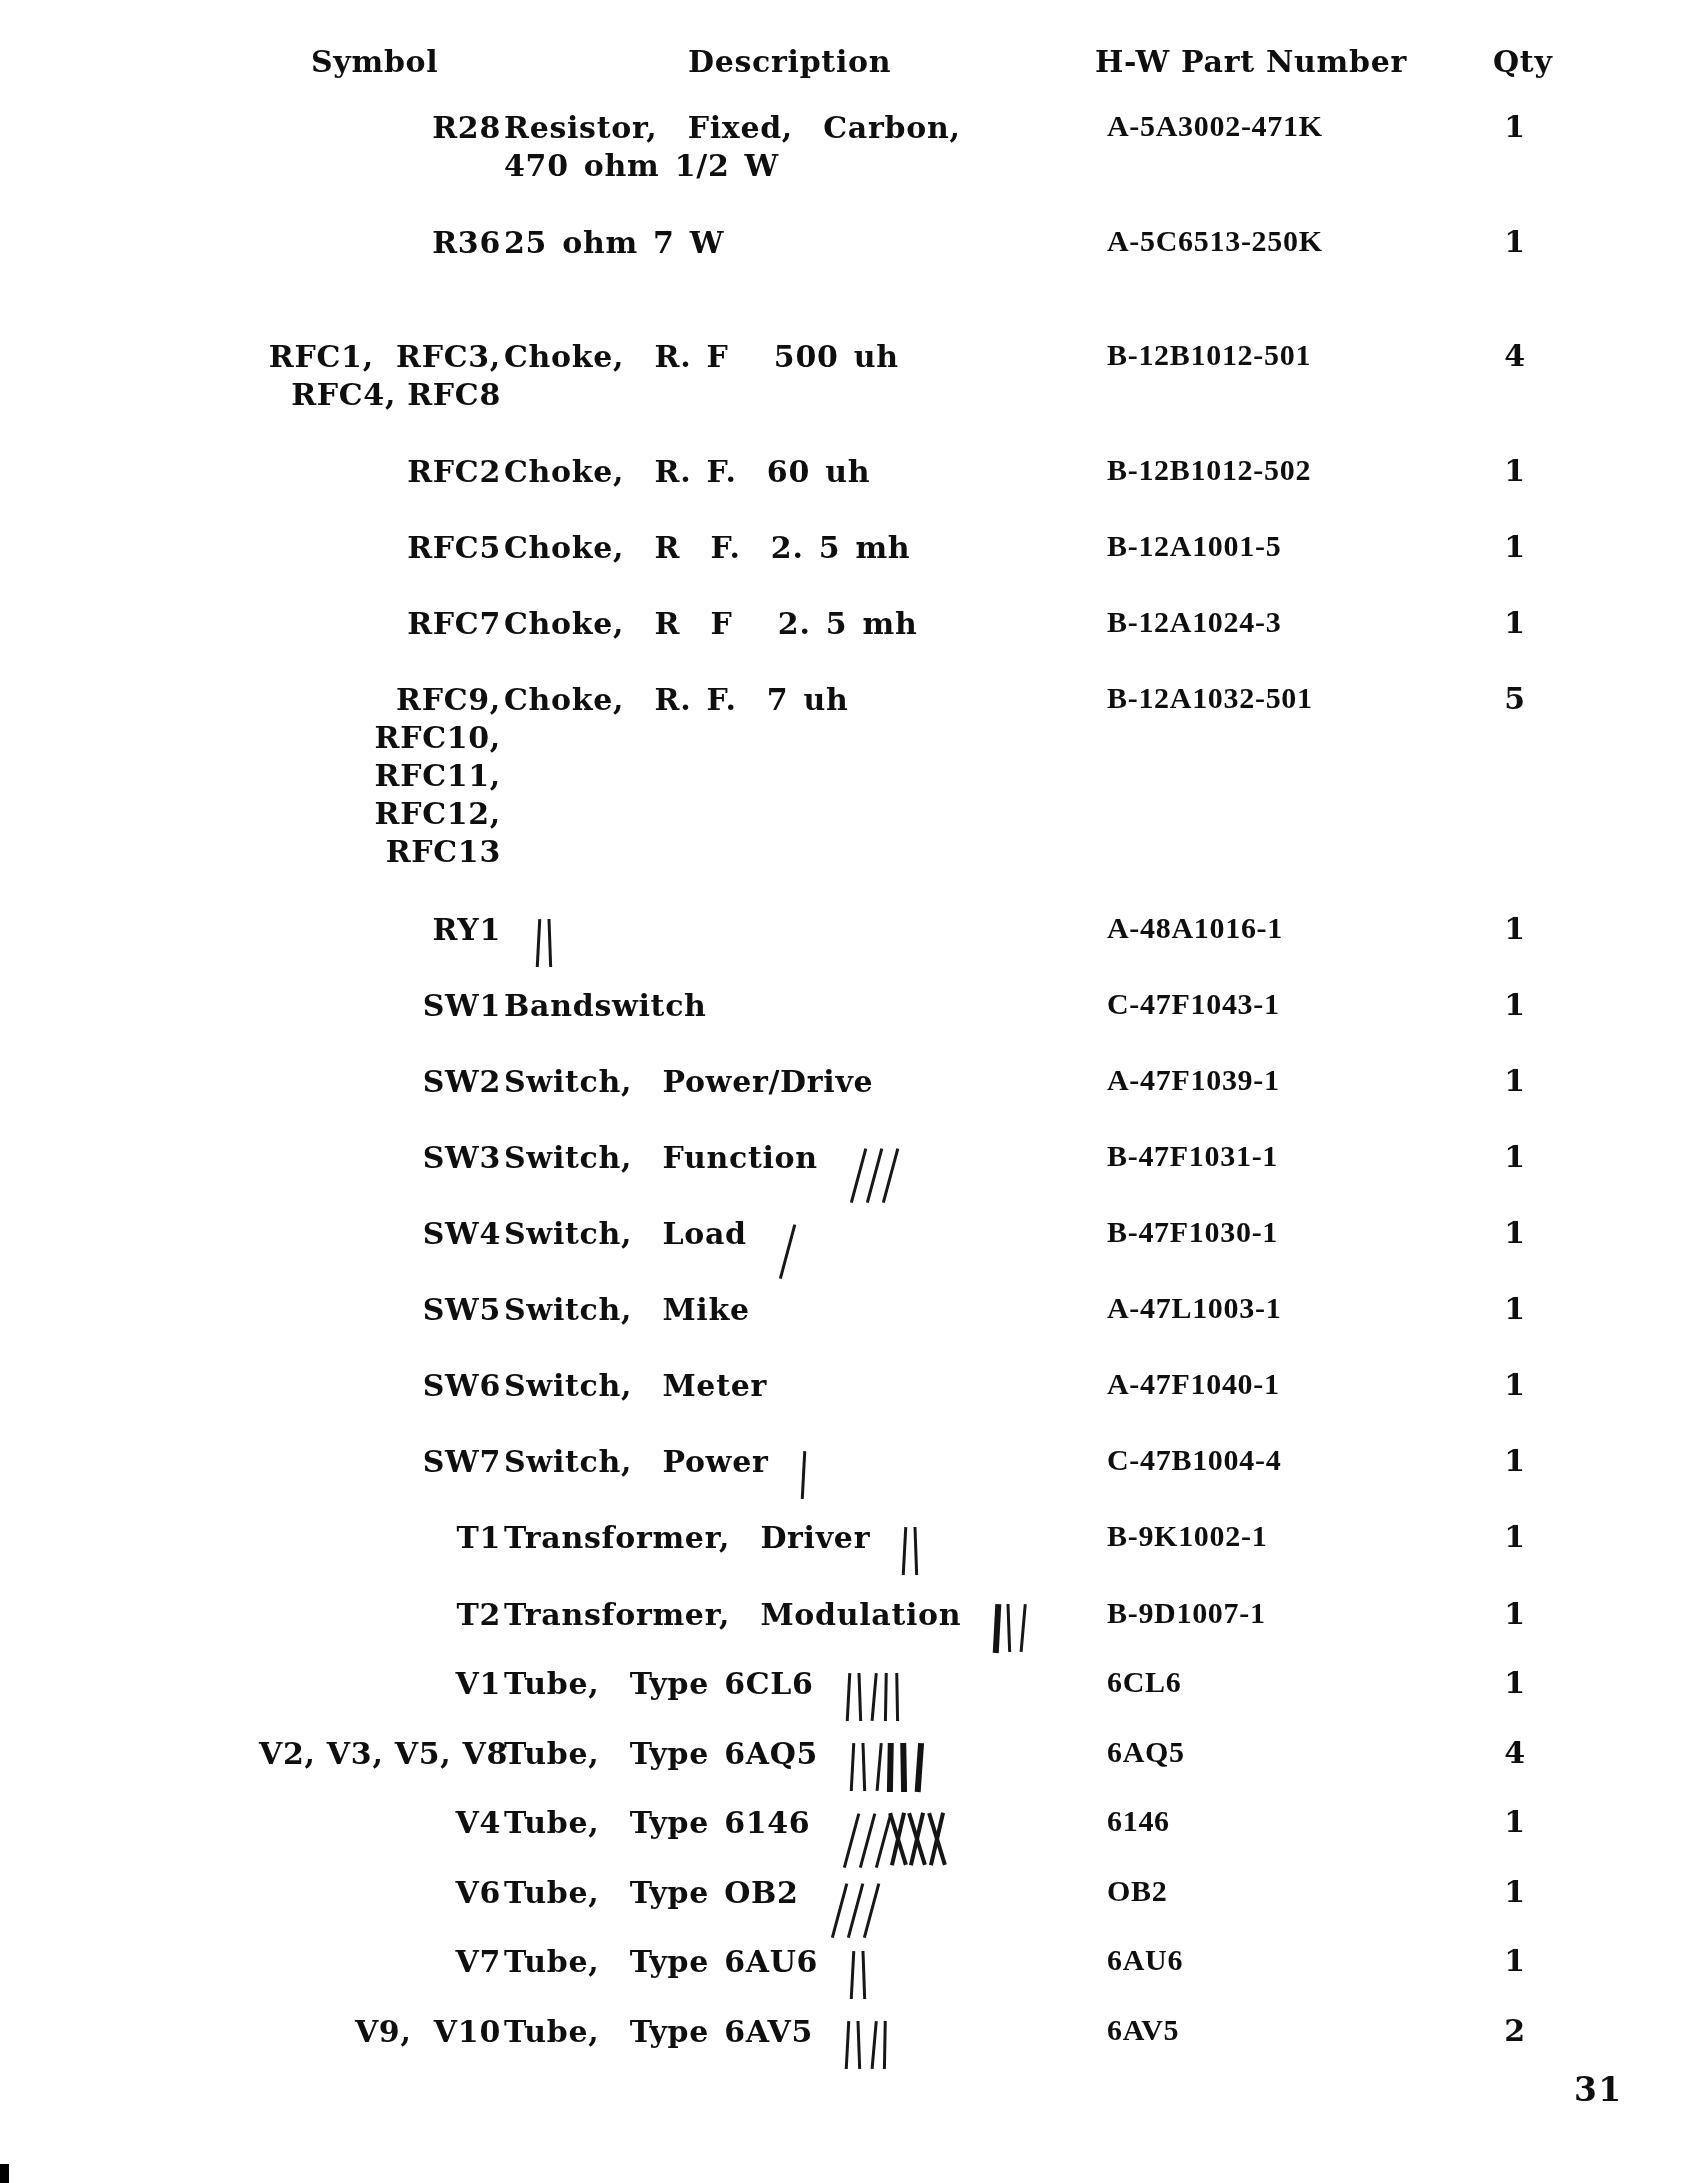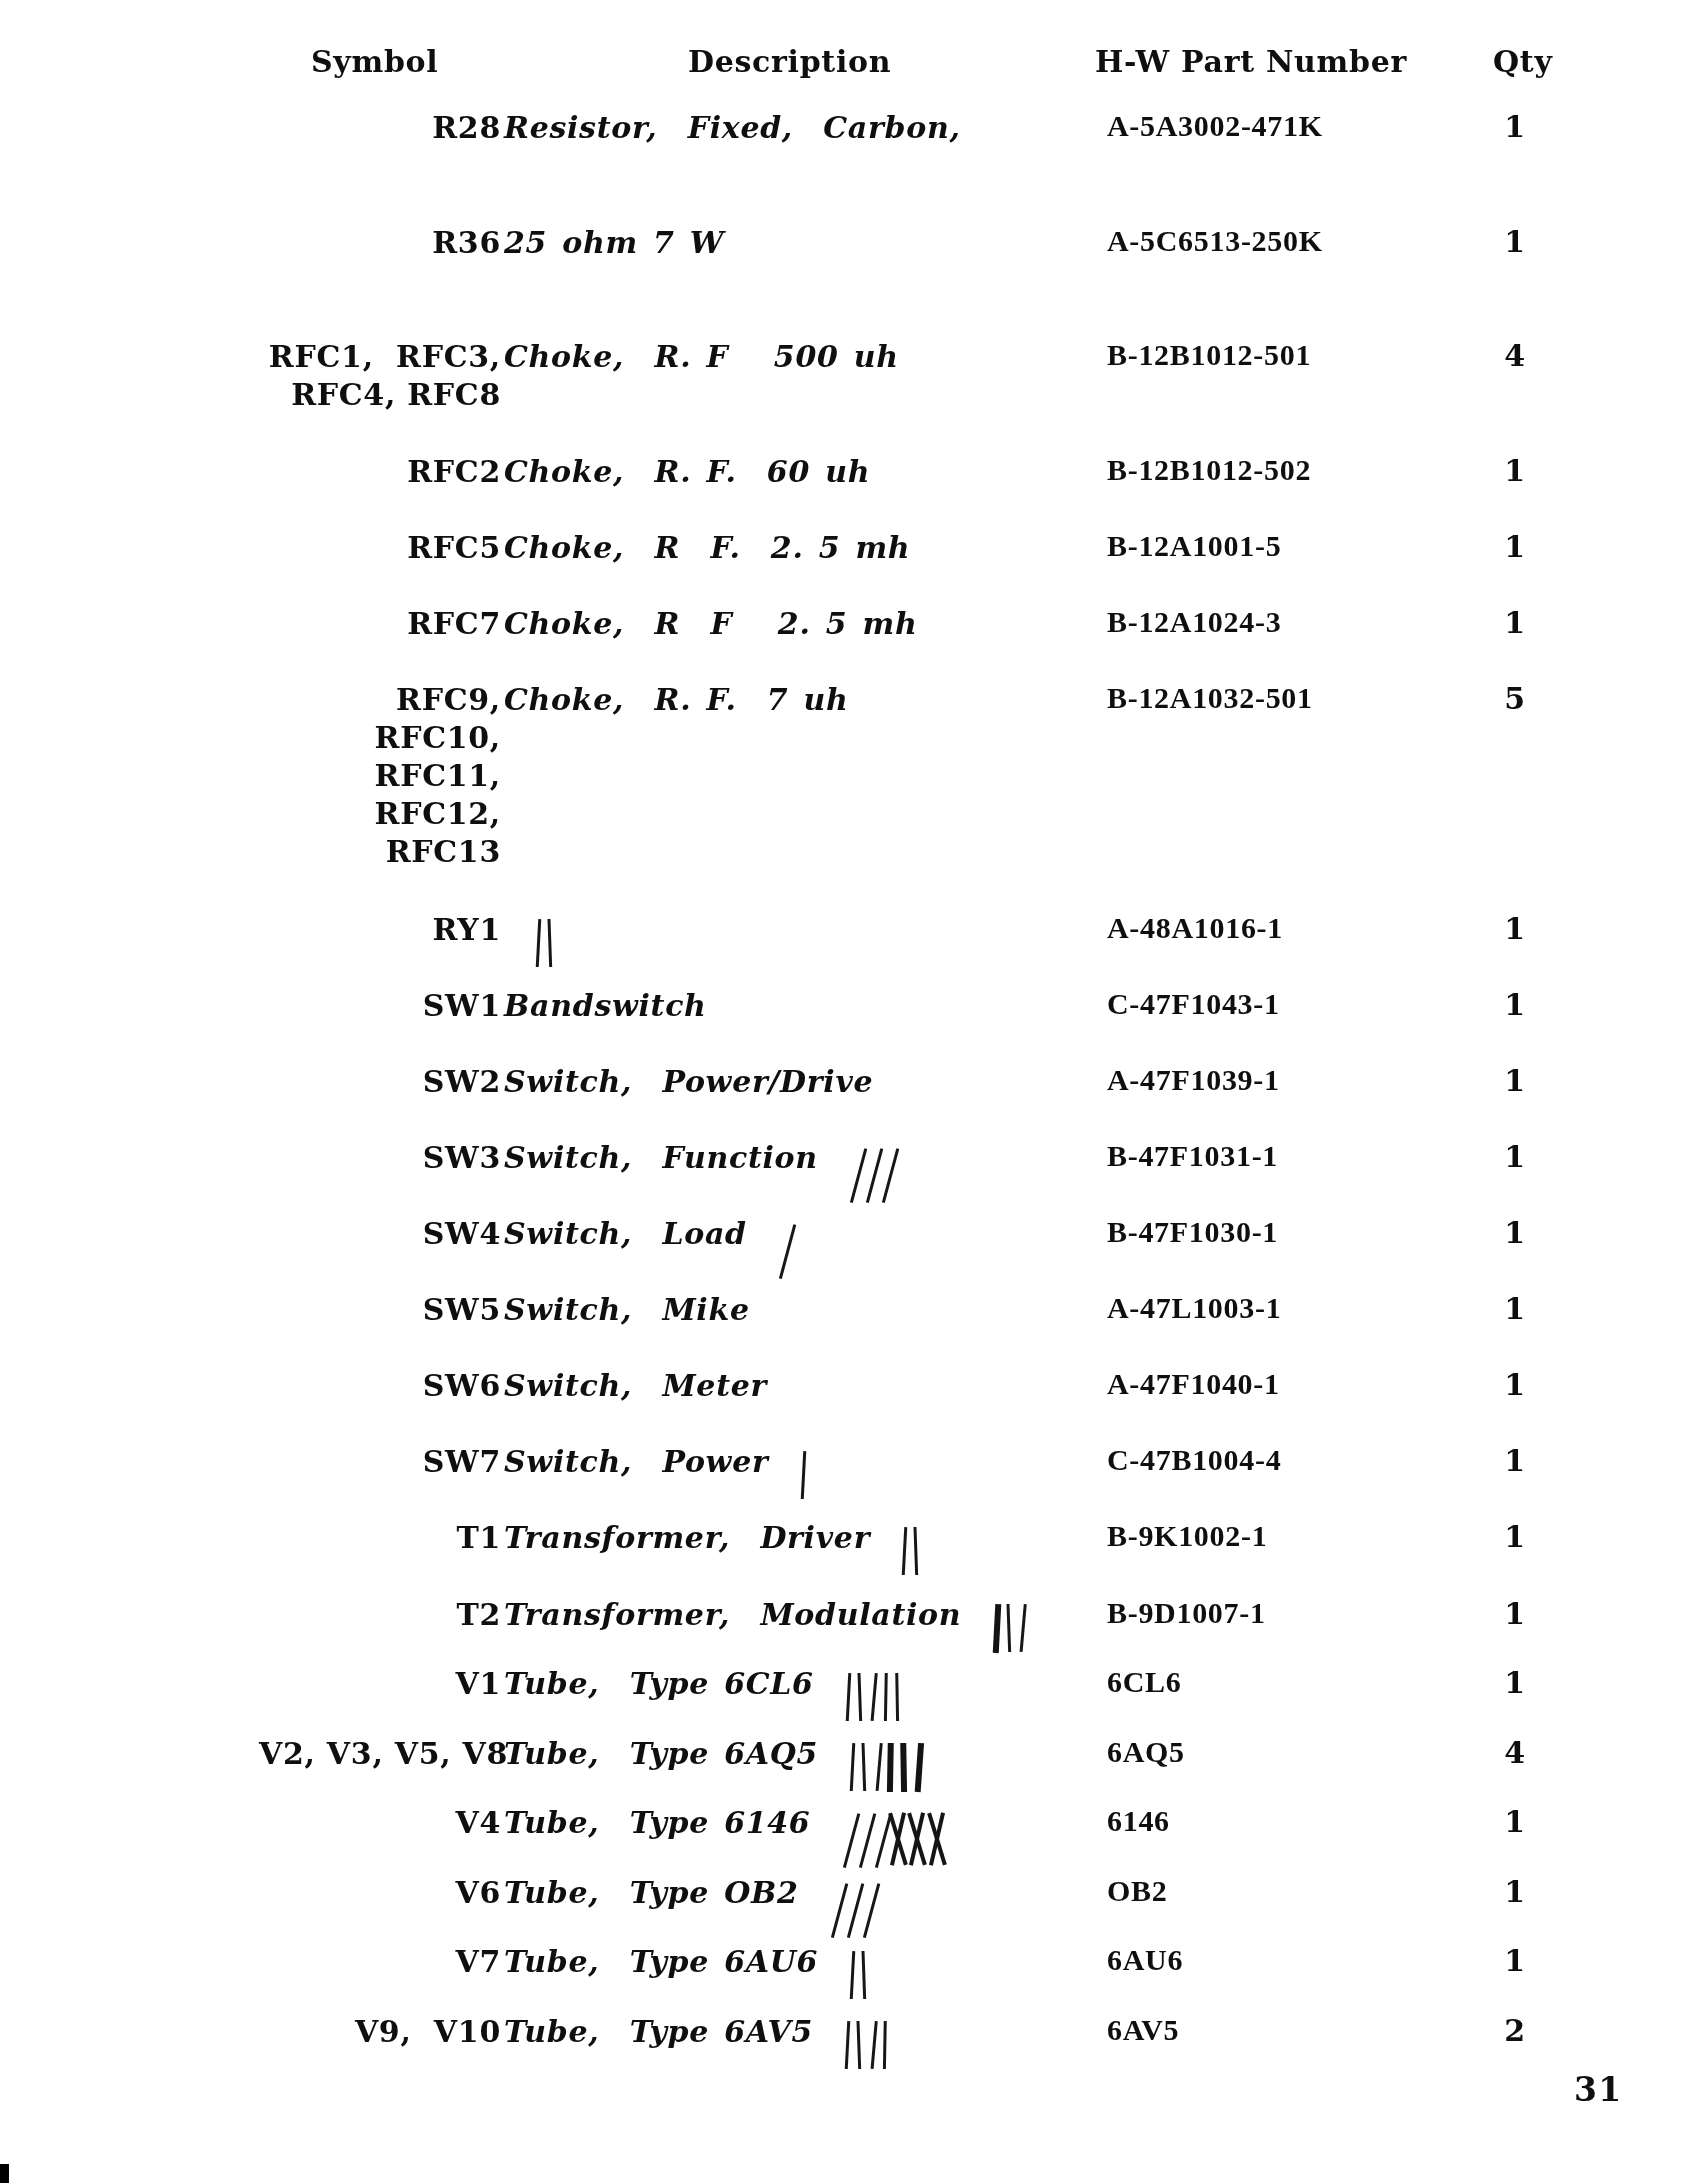--- a/index.html
+++ b/index.html
@@ -20,21 +20,21 @@
     letter-spacing: 0.7px;
     white-space: pre;
   }
   .row { position: absolute; left: 0; width: 1688px; }
   .cell { position: absolute; top: 0; font-size: 30px; letter-spacing: 0.7px; }
   .cell .line { line-height: 38px; white-space: pre; }
   .sym  { left: 259px;  width: 242px; text-align: right; }
   .desc { left: 504px;  width: 596px; }
   .part { left: 1107px; width: 357px; white-space: pre; font-family: Liberation Serif, serif; }
   .qty  { left: 1485px; width: 60px; text-align: center; }
-  .desc { word-spacing: 4px; font-style: italic; }
+  .desc { word-spacing: 4px; }
 
   
   .tally { display: inline-block; margin-left: 29px; position: relative; top: 8px; white-space: nowrap; }
   .mark  { display: inline-block; vertical-align: top; }
   .m-v { width: 3.3px;  height: 48px; background: #171717; margin: 0 6px 0 3.3px; transform-origin: 50% 90%; }
   .m-b { width: 6px;  height: 49px; background: #131313; margin: 0 5.3px 0 2.6px; transform-origin: 50% 90%; }
   .m-s { width: 3.3px;  height: 56px; background: #171717; margin: 0 7.3px 0 5.3px; transform: rotate(15deg); transform-origin: 50% 85%; }
   .m-x { width: 17px; height: 54px; position: relative; margin: 0 1.3px; }
   .m-x i { position: absolute; top: 0; left: 7.3px; width: 4px; height: 100%; background: #151515; display: block; }
   .m-x i:first-child { transform: rotate(13deg); }
@@ -65,20 +65,21 @@
   <div class="hdr" style="left:1095px">H-W Part Number</div>
   <div class="hdr" style="left:1493px">Qty</div>
 
   <div id="tbody">
       <div class="row" style="top: 109px;">
         <div class="cell sym">
           <div class="line">R28</div>
         </div>
         <div class="cell desc">
           <div class="line"><span class="dtext">Resistor,  Fixed,  Carbon,</span></div>
+          <div class="line"><span class="dtext">470 ohm 1/2 W</span></div>
         </div>
         <div class="cell part">A-5A3002-471K</div>
         <div class="cell qty">1</div>
       </div>
       <div class="row" style="top: 224px;">
         <div class="cell sym">
           <div class="line">R36</div>
         </div>
         <div class="cell desc">
           <div class="line"><span class="dtext">25 ohm 7 W</span></div>

